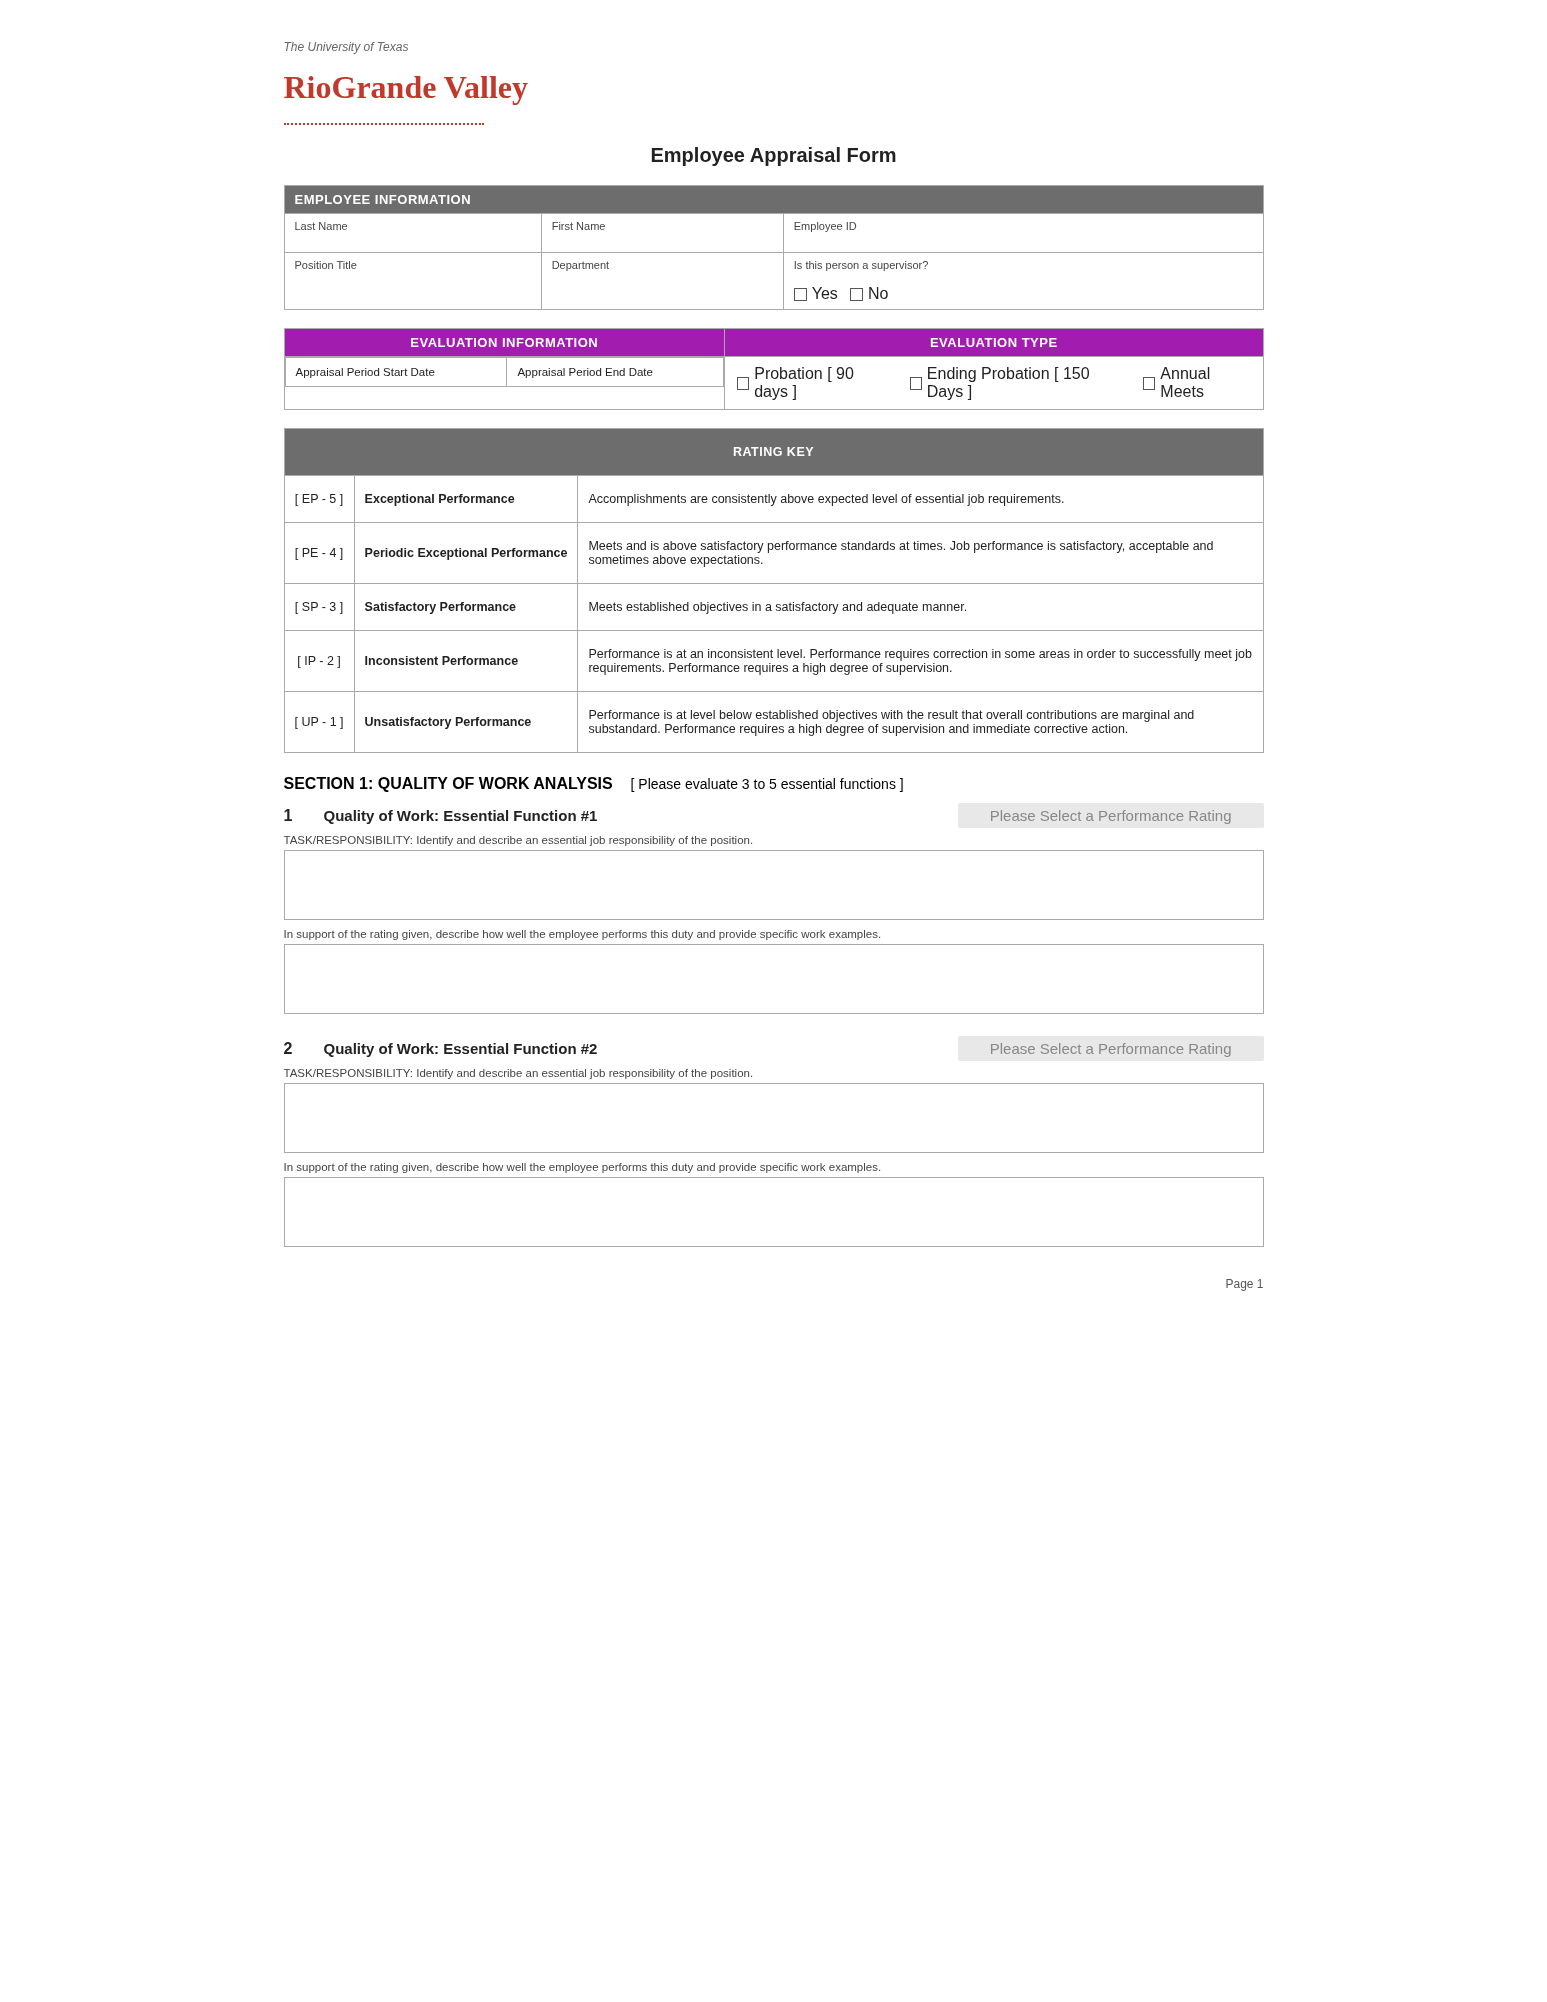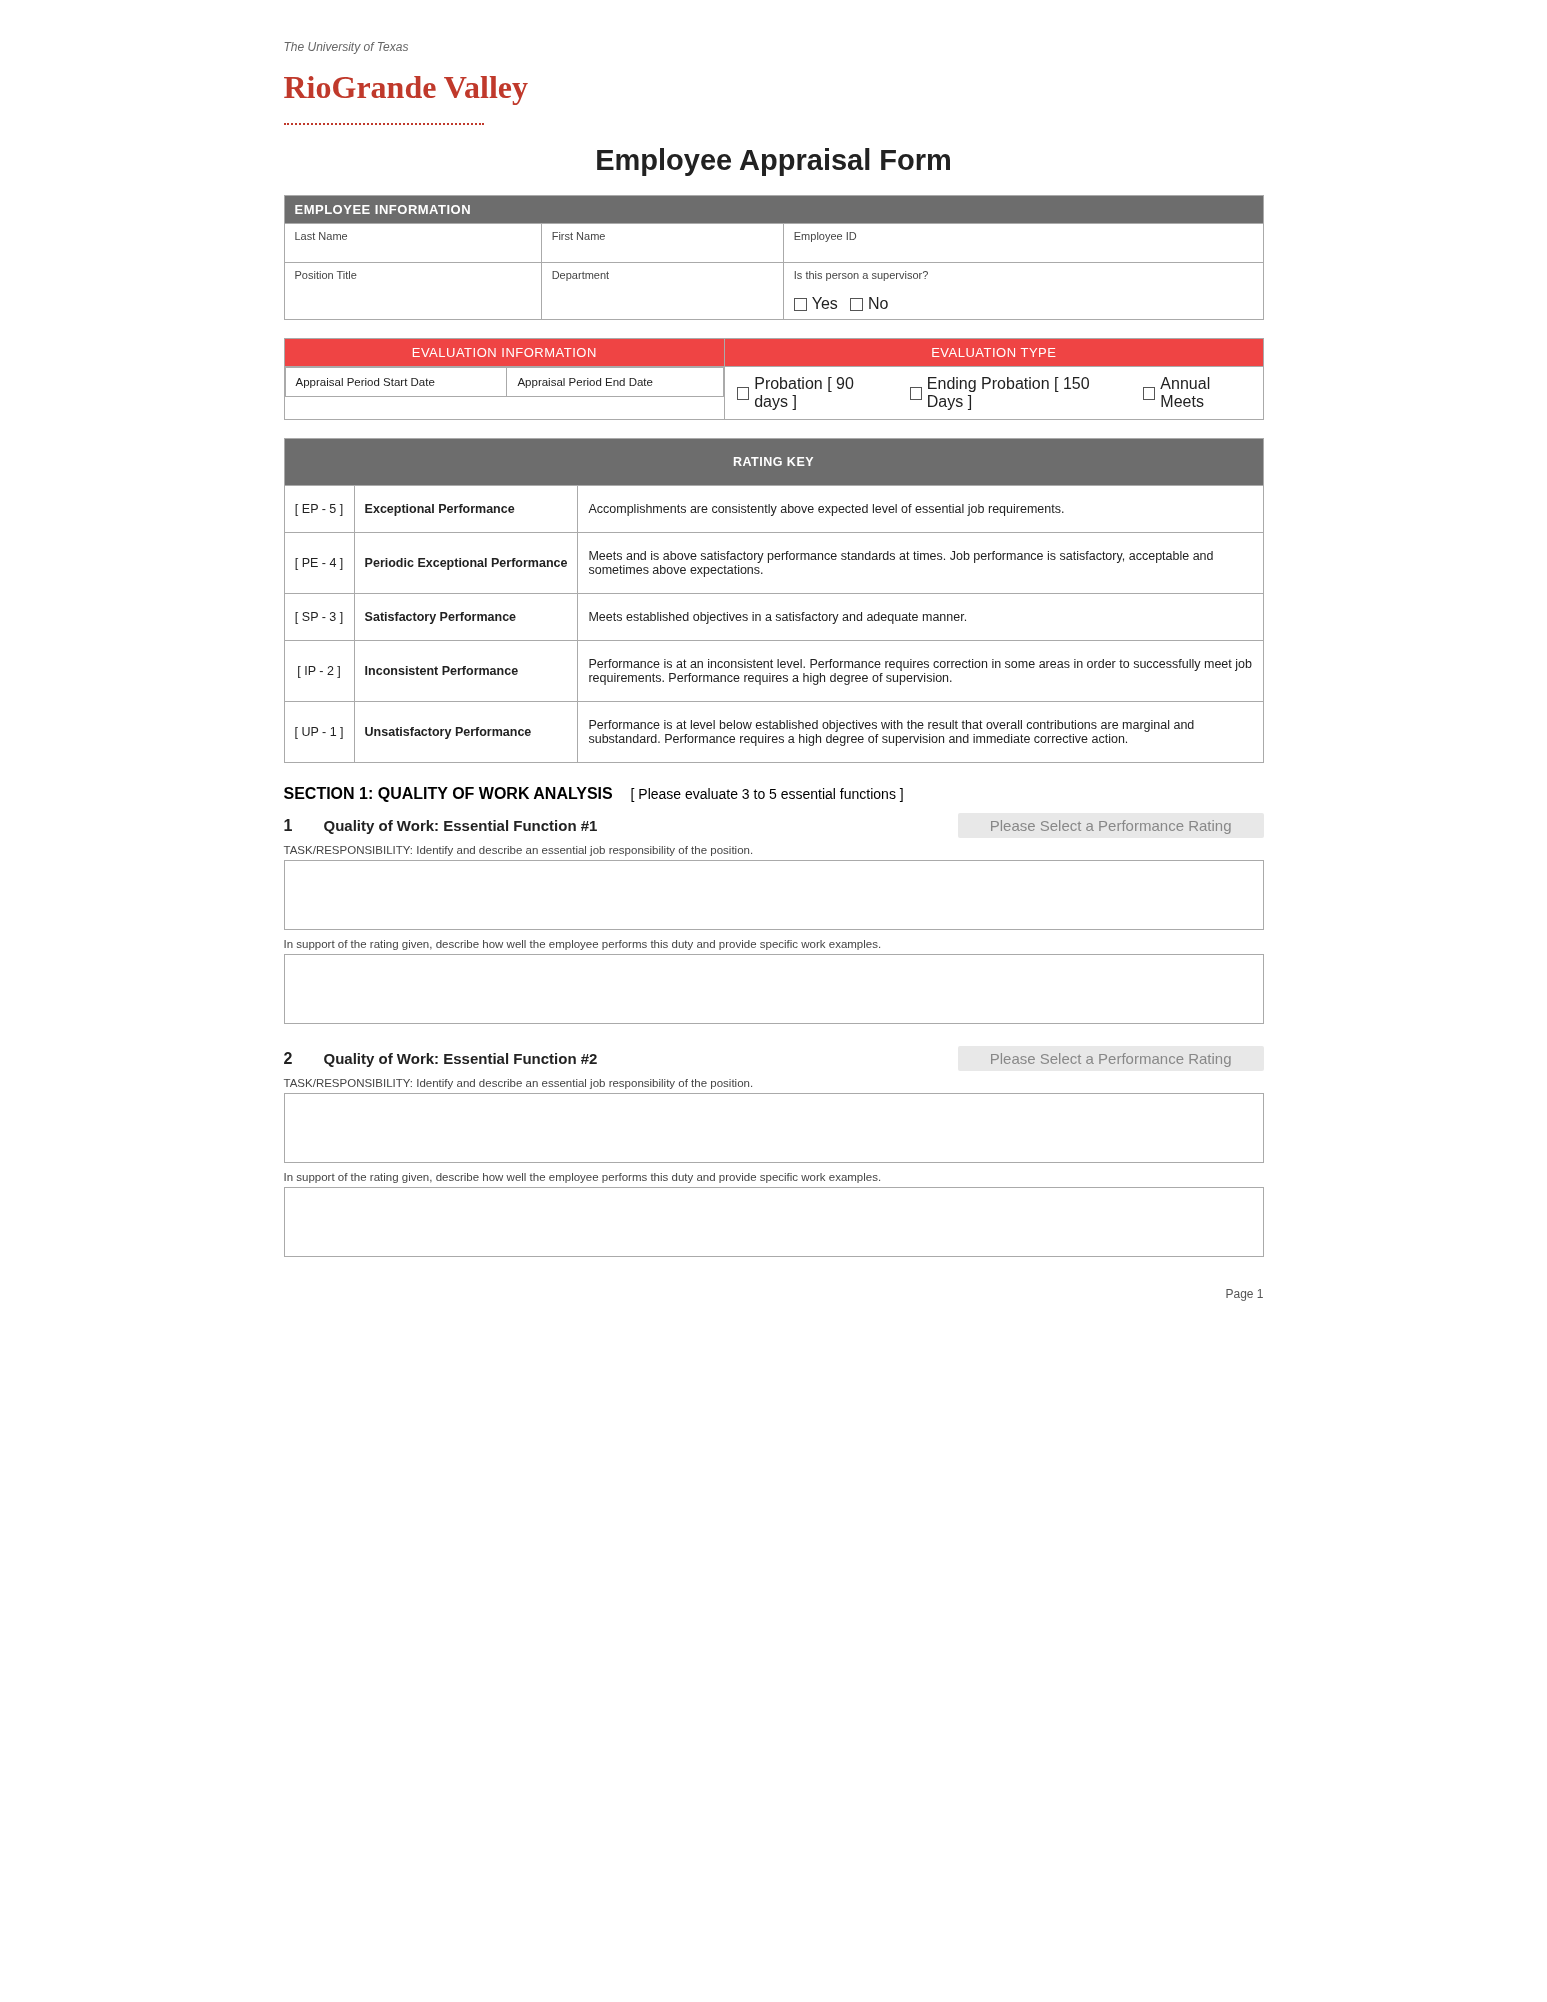--- a/index.html
+++ b/index.html
@@ -37,21 +37,21 @@
       width: 200px;
       margin: 2px 0 3px 0;
     }
     .logo-ohr {
       font-size: 12px;
       color: #555;
       font-style: italic;
     }
     .page-title {
       text-align: center;
-      font-size: 29px;
+      font-size: 20px;
       font-weight: bold;
       margin-bottom: 18px;
     }
     
     .section-header {
       background: #6d6d6d;
       color: #fff;
       font-weight: bold;
       font-size: 13px;
       padding: 6px 10px;
@@ -82,23 +82,23 @@
       border-collapse: collapse;
       border: 1px solid #aaa;
       margin-bottom: 18px;
     }
     .eval-outer td {
       border: 1px solid #aaa;
       padding: 0;
       vertical-align: top;
     }
     .eval-left-header, .eval-right-header {
-      background: #ef4444;
+      background: #a21caf;
       color: #fff;
-      font-weight: normal;
+      font-weight: bold;
       font-size: 13px;
       padding: 6px 12px;
       text-align: center;
       text-transform: uppercase;
       letter-spacing: 0.5px;
     }
     .eval-inner {
       width: 100%;
       border-collapse: collapse;
     }

